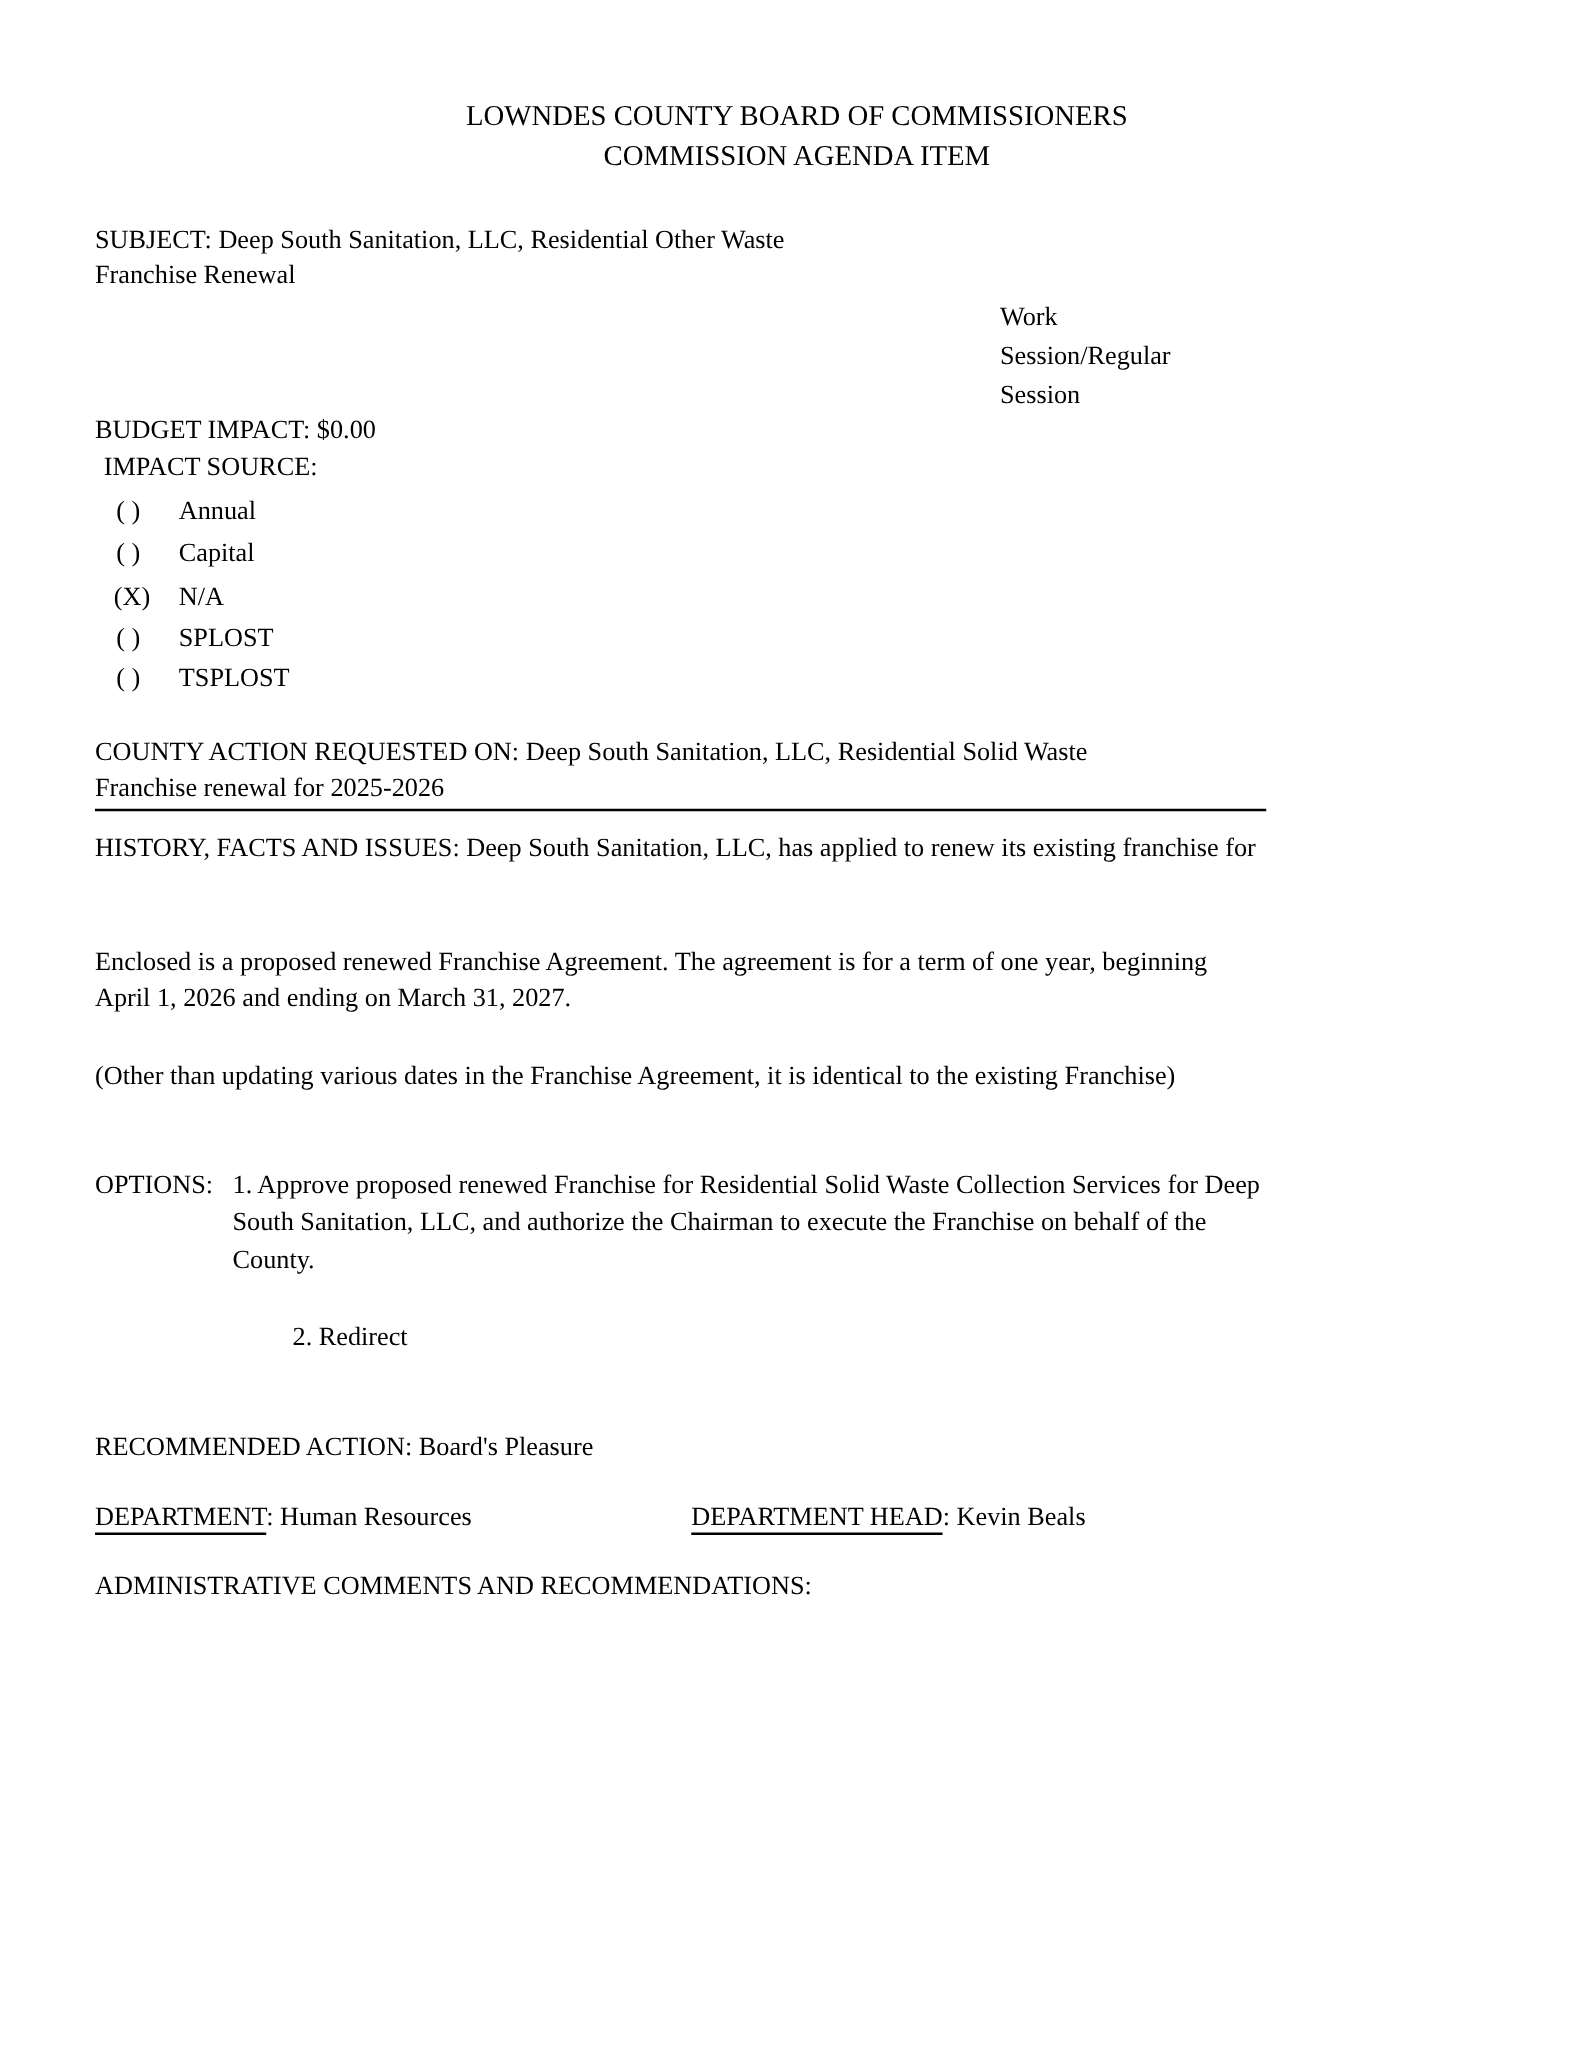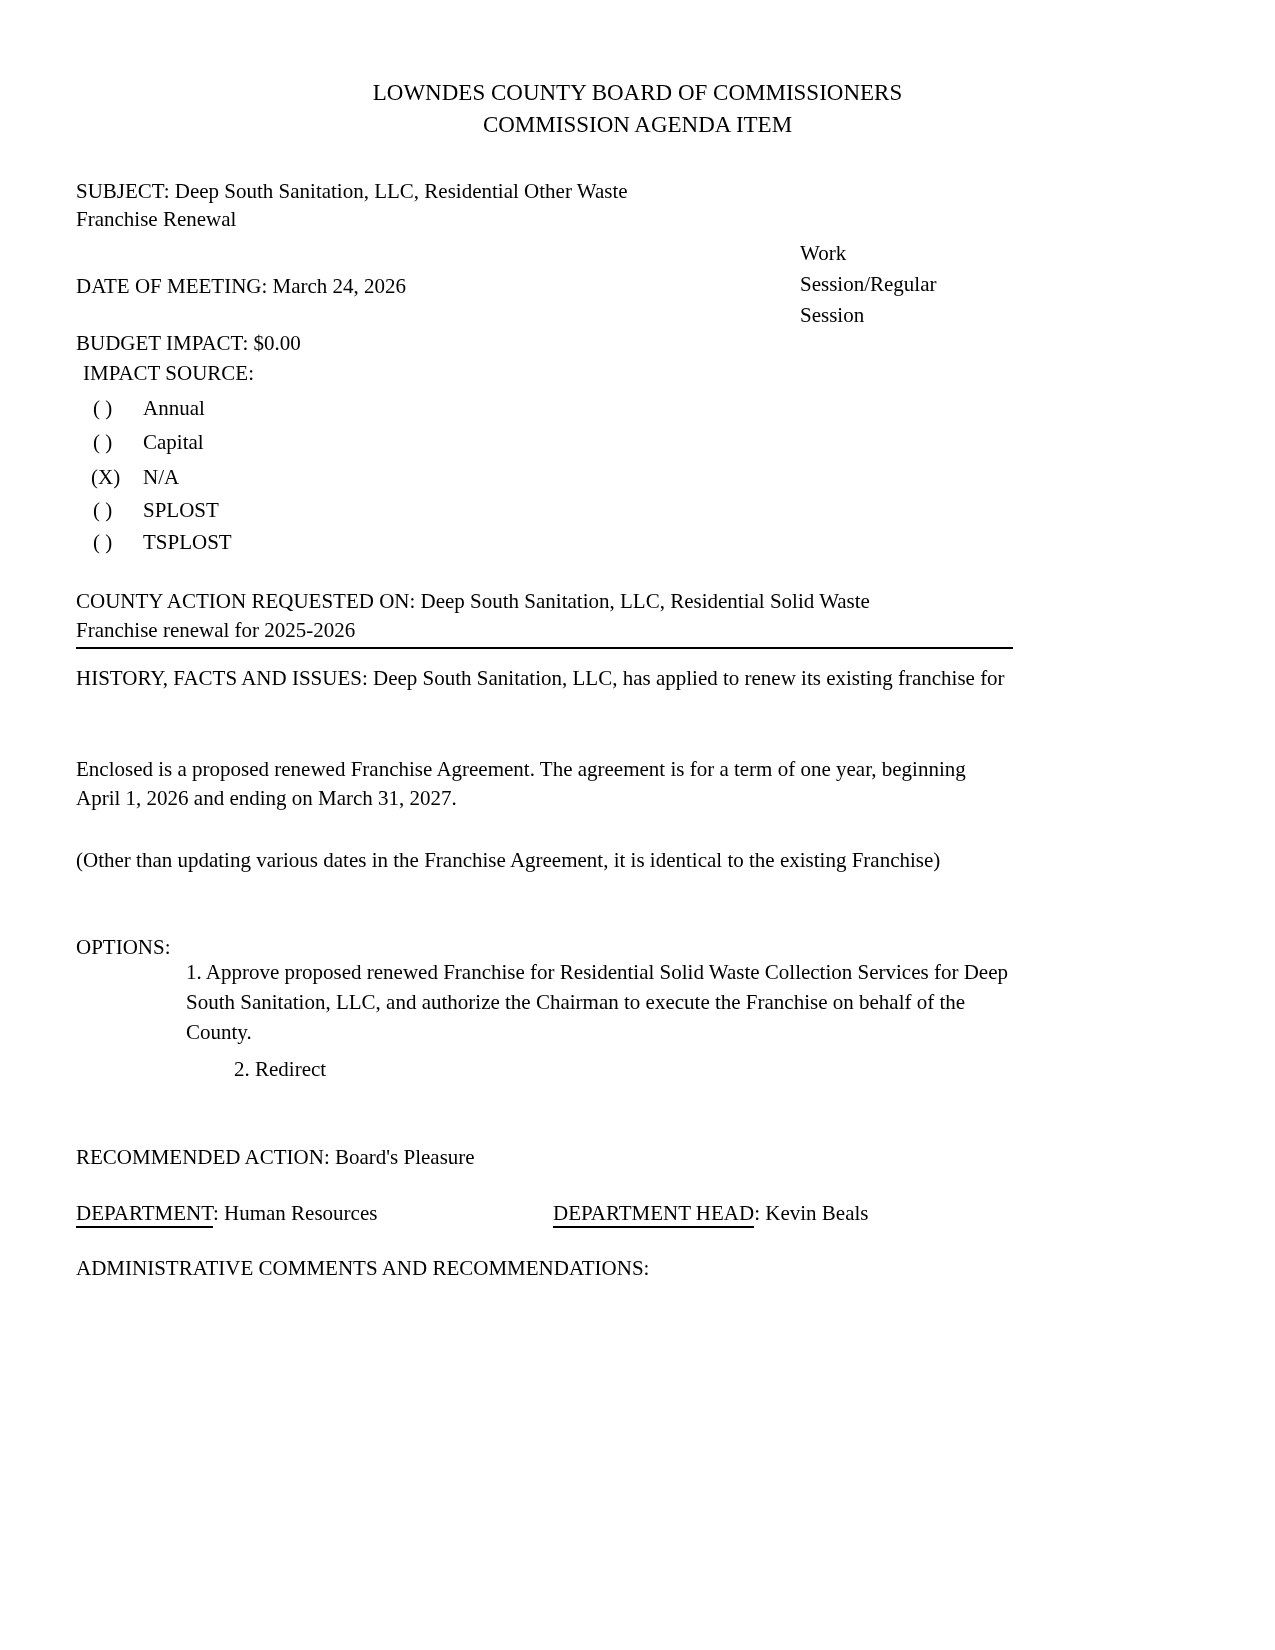--- a/index.html
+++ b/index.html
@@ -34,21 +34,21 @@
   .county-action{
     left:76px;top:587px;
     width:937px;
     padding-bottom:2px;
     border-bottom:2px solid #000;
   }
   .history{left:76px;top:663px;line-height:30px;}
   .enclosed{left:76px;top:755px;line-height:29px;}
   .note-line{left:76px;top:845px;}
   .options-label{left:76px;top:932px;}
-  .options-item1{left:186px;top:932px;line-height:30px;margin-top:25px;}
+  .options-item1{left:186px;top:932px;line-height:30px;}
   .options-item2{left:186px;top:1054px;margin-left:48px;}
   .recommended{left:76px;top:1142px;}
   .dept{left:76px;top:1198px;}
   .dept-head{left:553px;top:1198px;}
   .admin{left:76px;top:1253px;}
   .ulabel{border-bottom:2px solid #000;padding-bottom:1px;}
 </style>
 </head>
 <body>
 
@@ -63,21 +63,20 @@
     <div>SUBJECT: Deep South Sanitation, LLC, Residential Other Waste</div>
     <div>Franchise Renewal</div>
   </div>
 
   <div class="abs para session-box">
     <div>Work</div>
     <div>Session/Regular</div>
     <div>Session</div>
   </div>
 
-  <div class="abs body-line date-line">DATE OF MEETING: March 24, 2026</div>
 
   <div class="abs body-line budget-line">BUDGET IMPACT: $0.00</div>
 
   <div class="abs body-line funding-line">IMPACT SOURCE:</div>
 
   <div class="abs fund-item" style="top:393px;left:0;width:1275px;">
     <span class="fund-mark">( )</span>
     <span class="fund-label">Annual</span>
   </div>
   <div class="abs fund-item" style="top:427px;left:0;width:1275px;">

